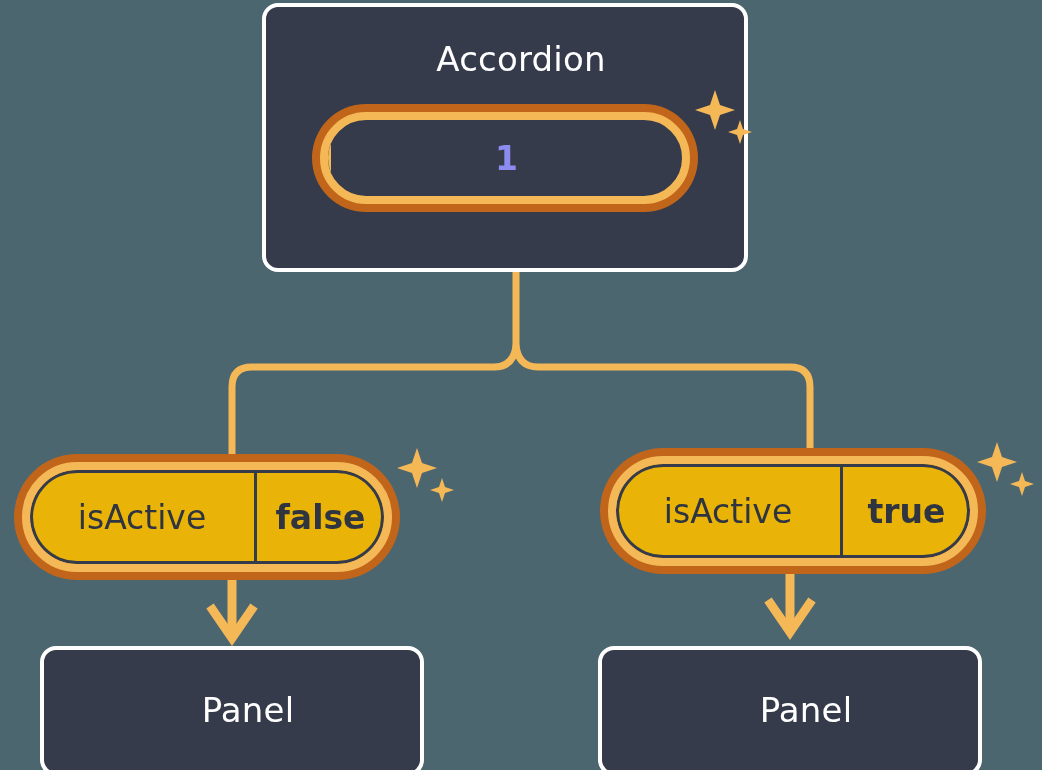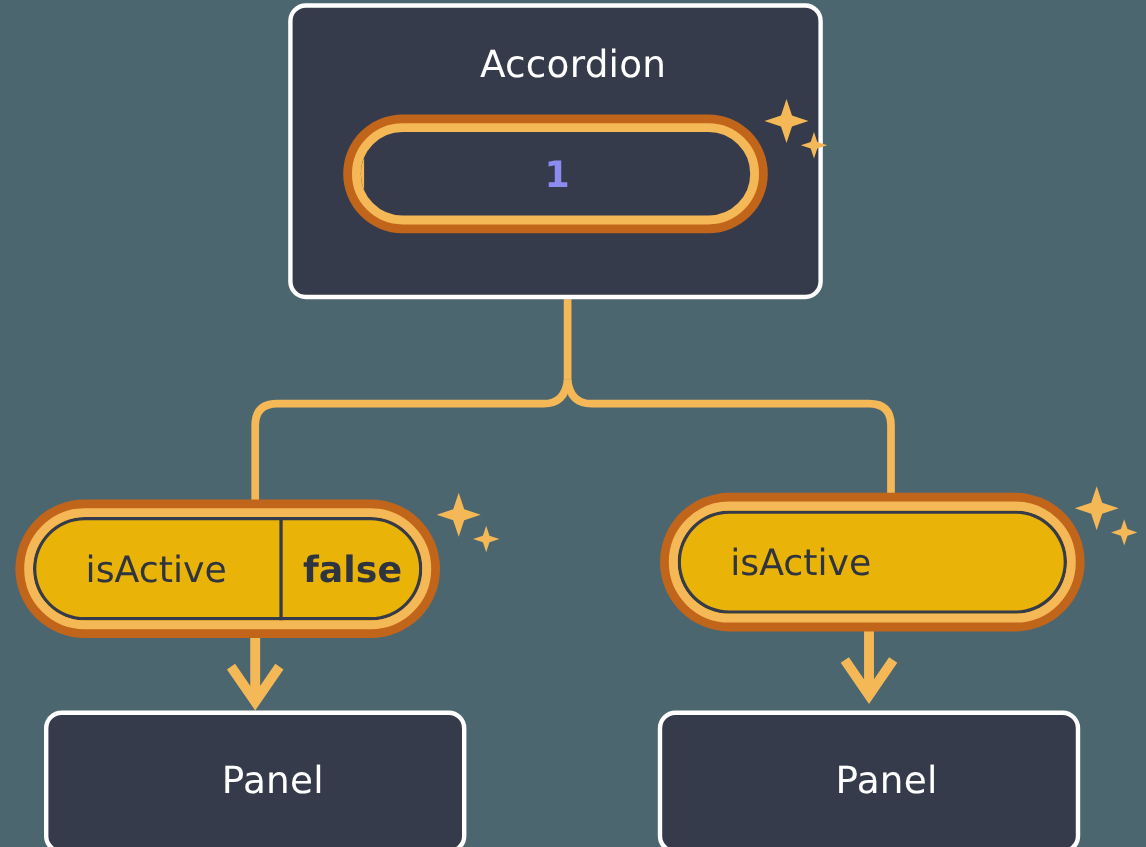--- a/index.html
+++ b/index.html
@@ -145,20 +145,21 @@
     <path d="M25 8 L30 23 L45 28 L30 33 L25 48 L20 33 L5 28 L20 23 Z" fill="#F5B857"></path>
     <path d="M50 38 L53 47 L62 50 L53 53 L50 62 L47 53 L38 50 L47 47 Z" fill="#F5B857"></path>
   </svg>
 
   <div class="comp-card" style="left:40px; top:646px; width:384px; height:130px;">
     <div class="comp-title" style="top:40px;">Panel</div>
   </div>
 
   <div class="pill ring purple" style="left:608px; top:456px; width:370px; height:110px;">
     <div class="pill-key" style="width:224px;">isActive</div>
+    <div class="pill-val" style="flex:1;">true</div>
   </div>
 
   <svg class="sparkles" style="left:972px; top:434px;" width="70" height="70" viewBox="0 0 70 70">
     <path d="M25 8 L30 23 L45 28 L30 33 L25 48 L20 33 L5 28 L20 23 Z" fill="#F5B857"></path>
     <path d="M50 38 L53 47 L62 50 L53 53 L50 62 L47 53 L38 50 L47 47 Z" fill="#F5B857"></path>
   </svg>
 
   <div class="comp-card" style="left:598px; top:646px; width:384px; height:130px;">
     <div class="comp-title" style="top:40px;">Panel</div>
   </div>

